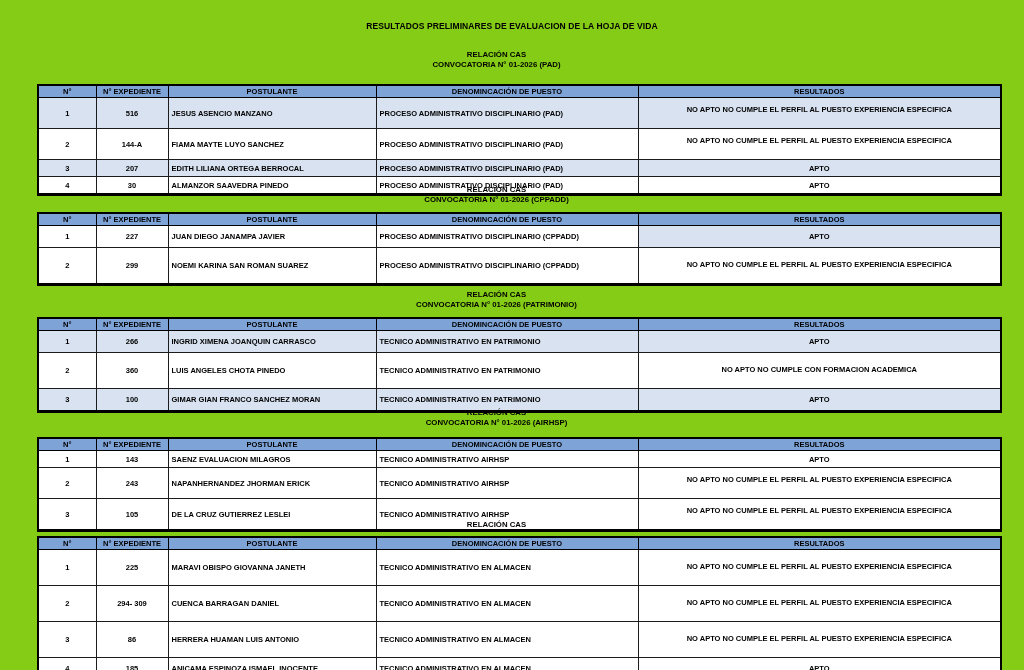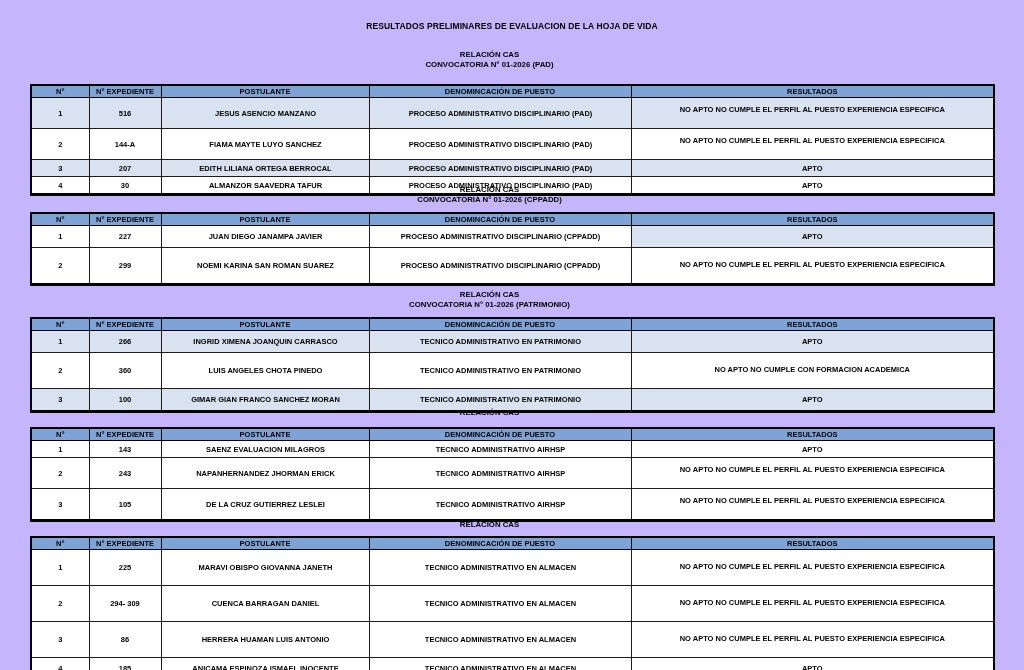--- a/index.html
+++ b/index.html
@@ -1,29 +1,29 @@
 <!DOCTYPE html>
 <html style="--header-bg: #7EA3D7; --row-shade: #D8E2F0;"><head>
 <meta charset="utf-8">
 <style>
   :root{
     --header-bg:#7EA3D7;
     --row-shade:#D8E2F0;
   }
   html,body{margin:0;padding:0;background:#ffffff;}
   .page{
-    position:relative;width:1024px;height:670px;background:#c4b5fd;overflow:hidden;
+    position:relative;width:1024px;height:670px;background:#84cc16;overflow:hidden;
     font-family:"Liberation Sans", sans-serif;font-weight:700;color:#000;
     -webkit-font-smoothing:antialiased;
   }
   .doc-title{
     position:absolute;top:21px;left:0;width:1024px;text-align:center;
     font-size:8.5px;letter-spacing:.1px;
   }
-  .section{position:absolute;left:30px;width:919px;}
+  .section{position:absolute;left:37px;width:919px;}
   .sec-heading{text-align:center;font-size:7.8px;line-height:10px;}
   .sec-0{top:50px;}  .sec-0 table{margin-top:14px;}
   .sec-1{top:185px;} .sec-1 table{margin-top:7px;}
   .sec-2{top:290px;} .sec-2 table{margin-top:7px;}
   .sec-3{top:408px;} .sec-3 table{margin-top:9px;}
   .sec-4{top:520px;} .sec-4 table{margin-top:6px;}
   table{
     border-collapse:collapse;table-layout:fixed;width:963px;
     border:2px solid #000;border-bottom:3px solid #000;
   }
@@ -32,21 +32,21 @@
     font-size:7.5px;height:11px;padding:0 2px;text-align:center;
     font-weight:700;overflow:hidden;white-space:nowrap;
   }
   td{
     border:1px solid #1c1c1c;font-size:7.5px;padding:0 2px;
     text-align:center;vertical-align:middle;overflow:hidden;white-space:nowrap;
     background:#ffffff;
   }
   .rh17 td{height:16px;}
   .rh22 td{height:21px;}
-  td.c-post, td.c-puesto{text-align:center;padding-left:3px;}
+  td.c-post, td.c-puesto{text-align:left;padding-left:3px;}
   tr.shaded td, td.shaded{background:var(--row-shade);}
   td.low{vertical-align:bottom;padding-bottom:14px;}
 </style>
 </head>
 <body>
 
 <div class="page">
 
   <div class="doc-title">RESULTADOS PRELIMINARES DE EVALUACION DE LA HOJA DE VIDA</div>
 
@@ -90,21 +90,21 @@
         <tr class="shaded">
           <td class="c-num">3</td>
           <td class="c-exp">207</td>
           <td class="c-post">EDITH LILIANA ORTEGA BERROCAL</td>
           <td class="c-puesto">PROCESO ADMINISTRATIVO DISCIPLINARIO (PAD)</td>
           <td class="c-res shaded">APTO</td>
         </tr>
         <tr>
           <td class="c-num">4</td>
           <td class="c-exp">30</td>
-          <td class="c-post">ALMANZOR SAAVEDRA TAFUR</td>
+          <td class="c-post">ALMANZOR SAAVEDRA PINEDO</td>
           <td class="c-puesto">PROCESO ADMINISTRATIVO DISCIPLINARIO (PAD)</td>
           <td class="c-res">APTO</td>
         </tr>
       </tbody>
     </table>
   </div>
 
   <div class="section sec-1">
     <div class="sec-heading">
       <div>RELACIÓN CAS</div>
@@ -190,20 +190,21 @@
           <td class="c-puesto">TECNICO ADMINISTRATIVO EN PATRIMONIO</td>
           <td class="c-res shaded">APTO</td>
         </tr>
       </tbody>
     </table>
   </div>
 
   <div class="section sec-3">
     <div class="sec-heading">
       <div>RELACIÓN CAS</div>
+      <div>CONVOCATORIA N° 01-2026 (AIRHSP)</div>
     </div>
     <table class="rh17">
       <colgroup>
           <col style="width:58px">
           <col style="width:72px">
           <col style="width:208px">
           <col style="width:262px">
           <col style="width:363px">
         </colgroup>
       <thead>

